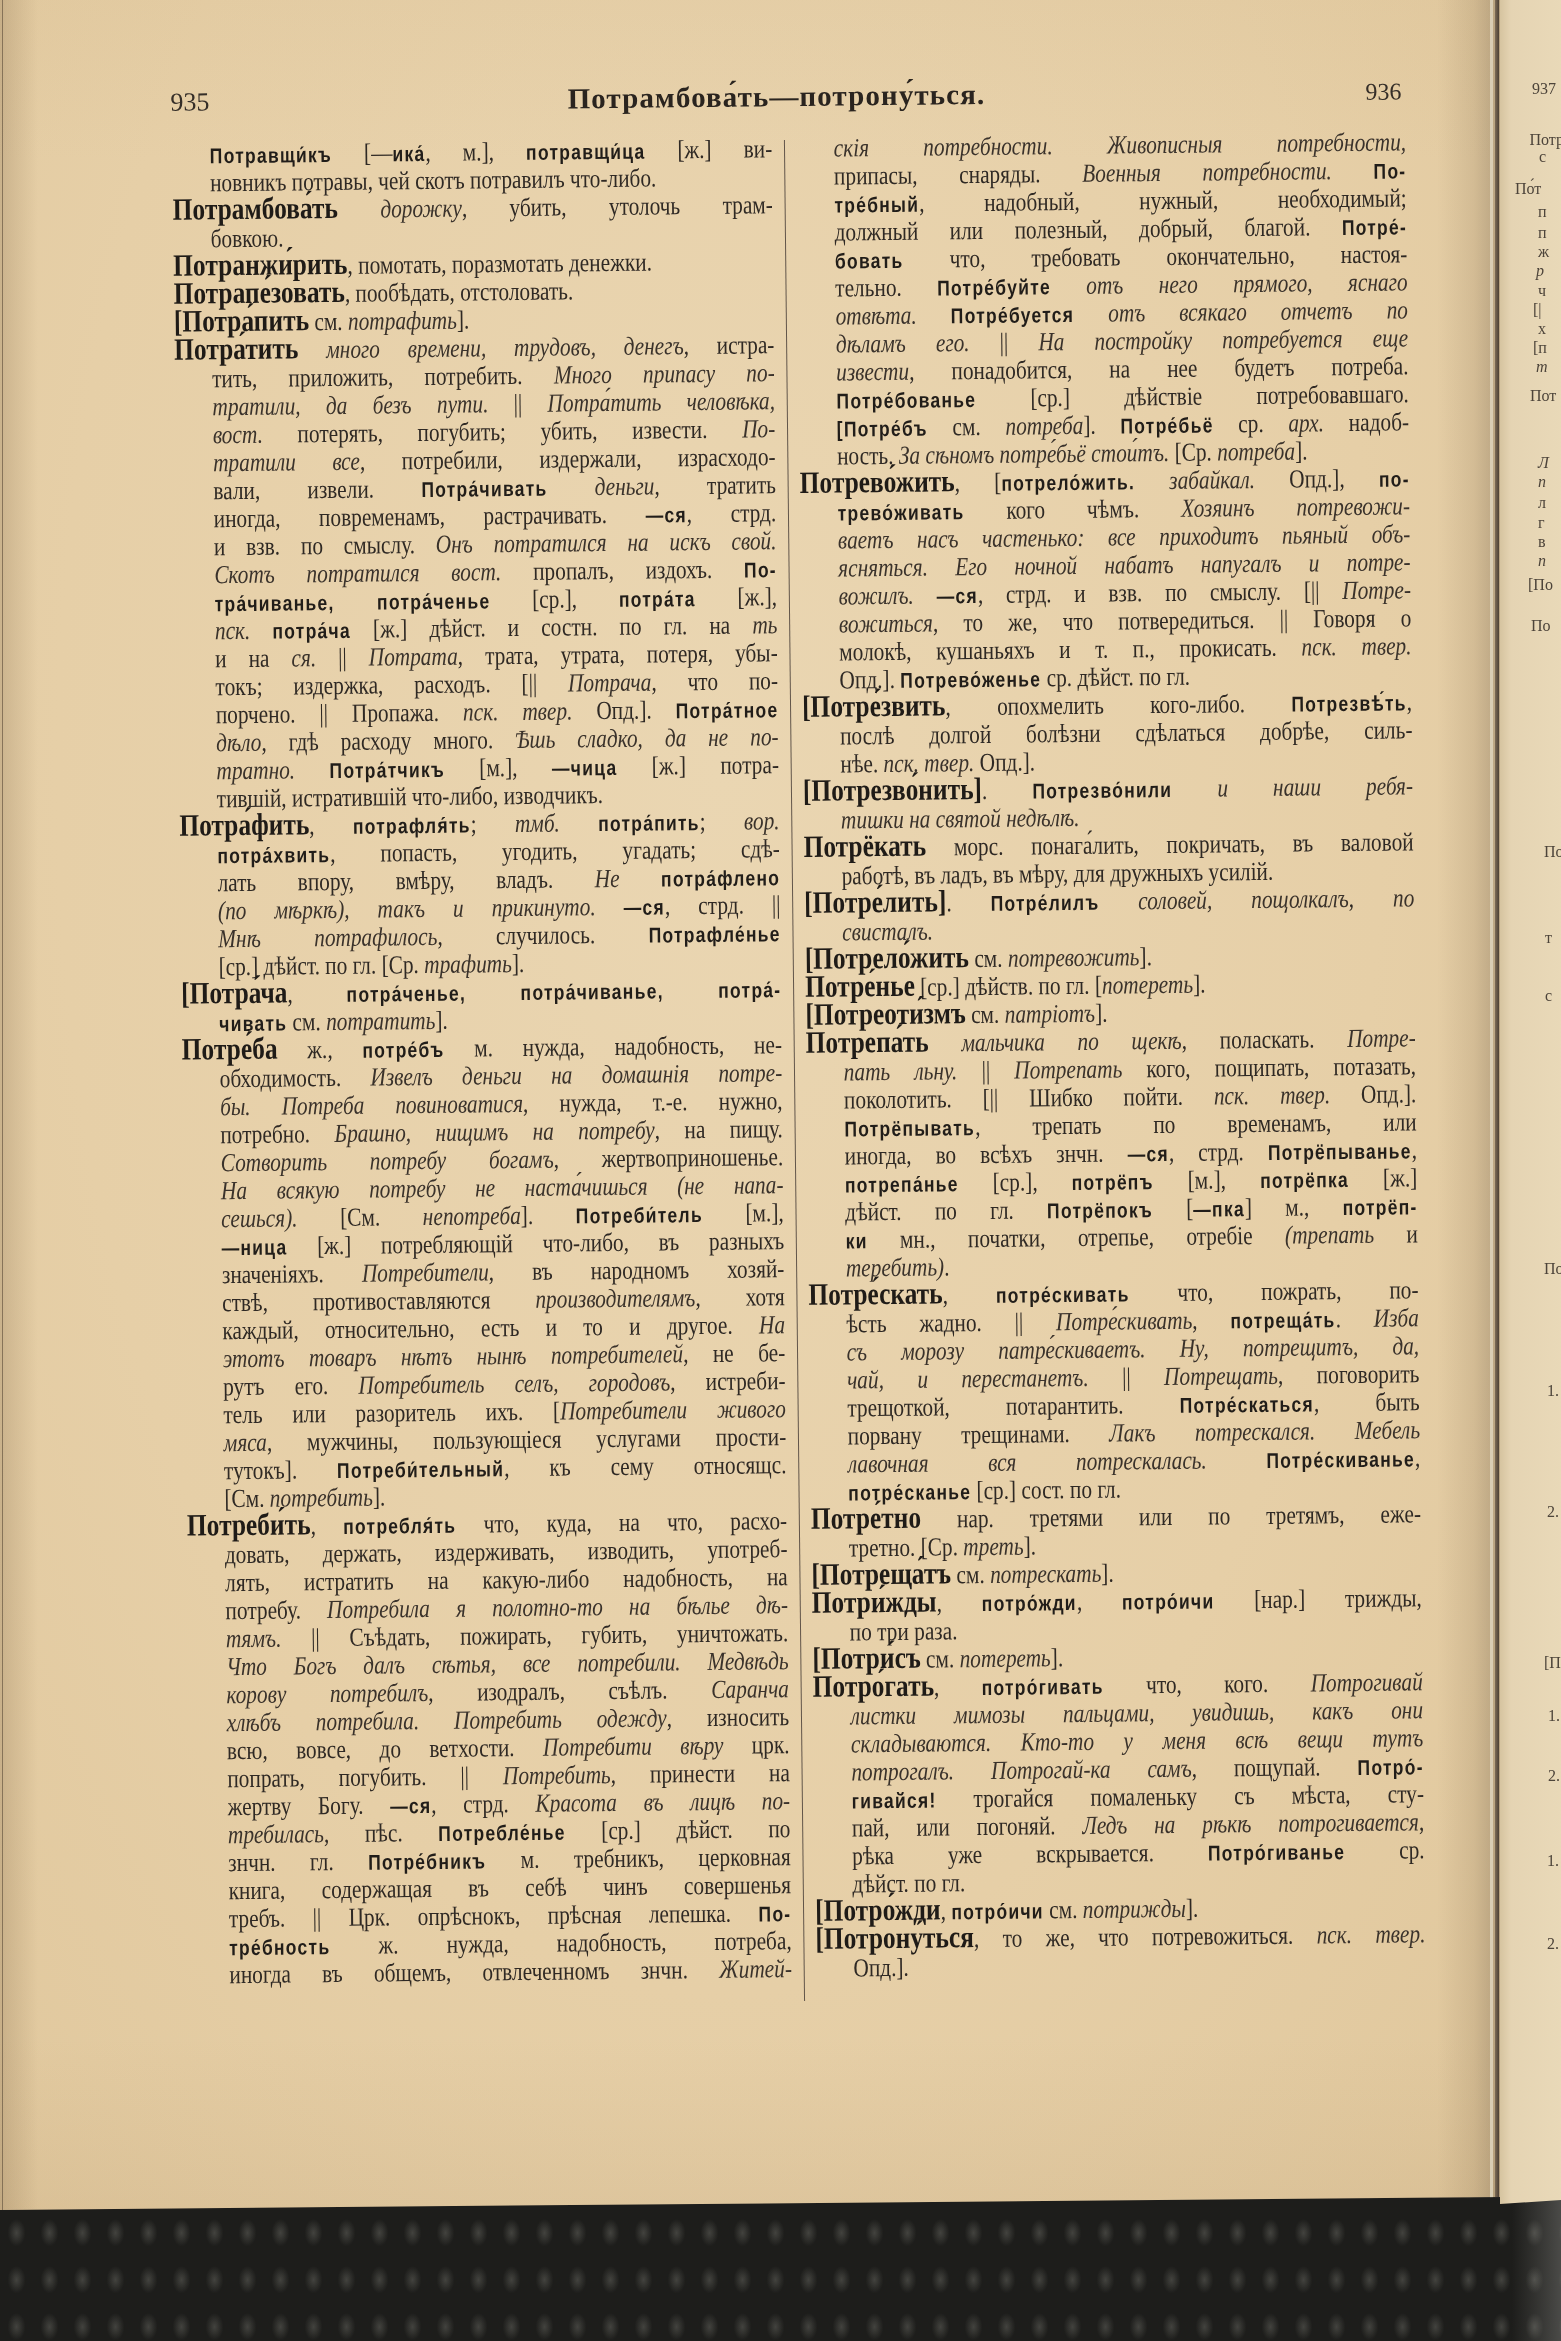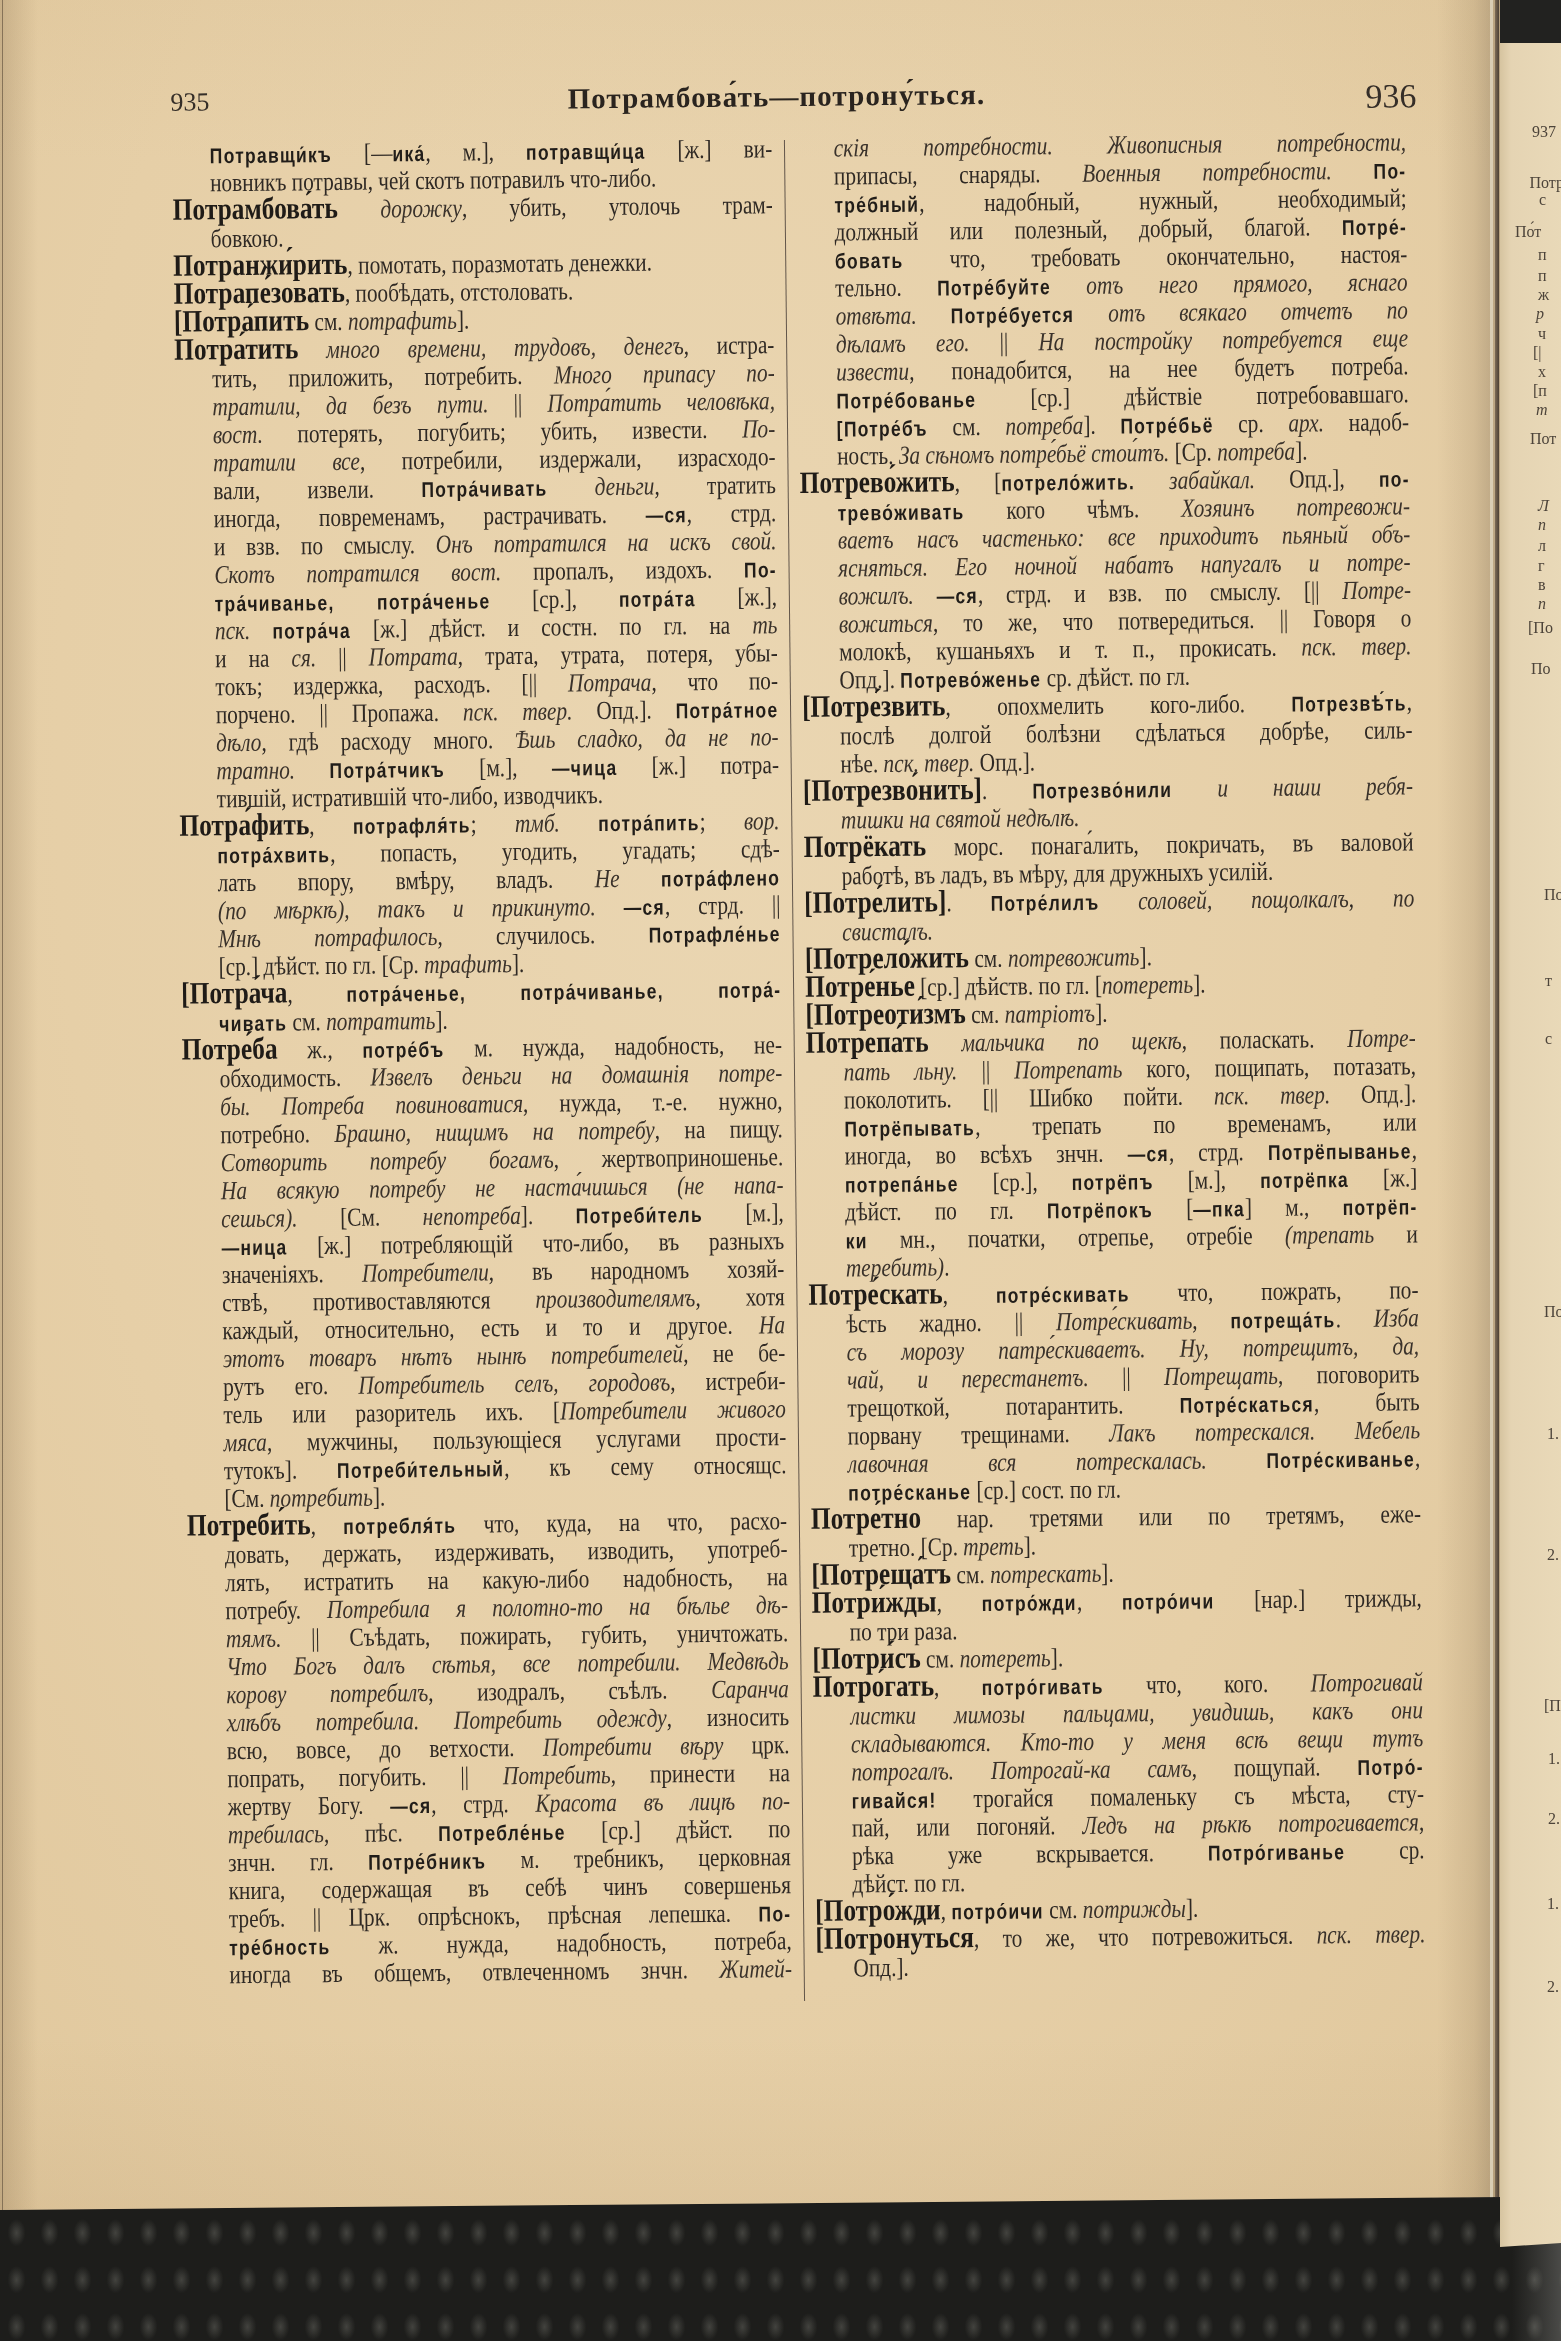--- a/index.html
+++ b/index.html
@@ -11,21 +11,20 @@
     background-image:
       linear-gradient(90deg, transparent 0, transparent 1512px, rgba(190,190,185,.18) 1544px, rgba(210,210,205,.25) 1561px),
       radial-gradient(ellipse 11.8px 18px at 50% 42%, rgba(98,98,92,.55), rgba(60,60,56,.32) 55%, transparent 76%);
     background-size: 1561px 176px, 33px 47px;
   }
 
   .adjacent-page {
     position:absolute; left:1500px; top:0; width:62px; height:2204px; overflow:hidden;
     background:linear-gradient(90deg,#d6c4a0 0,#e5d4b3 18%,#e9d9b8 100%);
     clip-path:polygon(0 0,100% 0,100% 2200px,0 2204px);
-    margin-top:43px;
   }
   .adjacent-page .frag {
     position:absolute; font-family:"Liberation Serif", serif; font-size:16px; line-height:1;
     color:#4d443a; white-space:nowrap;
   }
   .adjacent-page .frag.it { font-style:italic; }
 
   .main-page {
     position:absolute; left:0; top:0; width:1500px; height:2211px; overflow:hidden;
     clip-path:polygon(0 0,100% 0,100% 2197px,0 2210px);
@@ -38,21 +37,21 @@
   .edge-left { position:absolute; left:1.6px; top:0; width:1.6px; height:2211px; background:#6f5d47; opacity:.75; }
   .edge-right-light { position:absolute; left:1490px; top:0; width:3.2px; height:2211px; background:#d9cdb4; }
   .edge-right-dark { position:absolute; left:1495px; top:0; width:4.3px; height:2211px; background:linear-gradient(90deg,#7d6c58,#4c4034); }
 
   .content {
     position:absolute; left:0; top:0; width:1500px; height:2211px;
     transform:rotate(-0.62deg); transform-origin:794px 1072px;
   }
 
   .pn-left  { position:absolute; left:181px;  top:83px; font-family:"Liberation Serif", serif; font-size:26px; line-height:1; color:#352e28; }
-  .pn-right { position:absolute; left:1376px; top:86px; font-family:"Liberation Serif", serif; font-size:34px; line-height:1; color:#352e28; }
+  .pn-right { position:absolute; left:1376px; top:86px; font-family:"Liberation Serif", serif; font-size:24px; line-height:1; color:#352e28; }
   .title {
     position:absolute; left:787px; top:82px; transform:translateX(-50%);
     font-family:"Liberation Serif", serif; font-weight:bold; font-size:29px; letter-spacing:1.1px;
     line-height:1; color:#2a241f; white-space:nowrap;
   }
 
   .column-rule { position:absolute; left:794px; top:140px; width:1.1px; height:1861px; background:#4a4038; opacity:.85; }
 
   .column { position:absolute; top:135px; transform:scaleX(0.82); transform-origin:0 0; }
   .col-left  { left:182px;  width:732px; }

